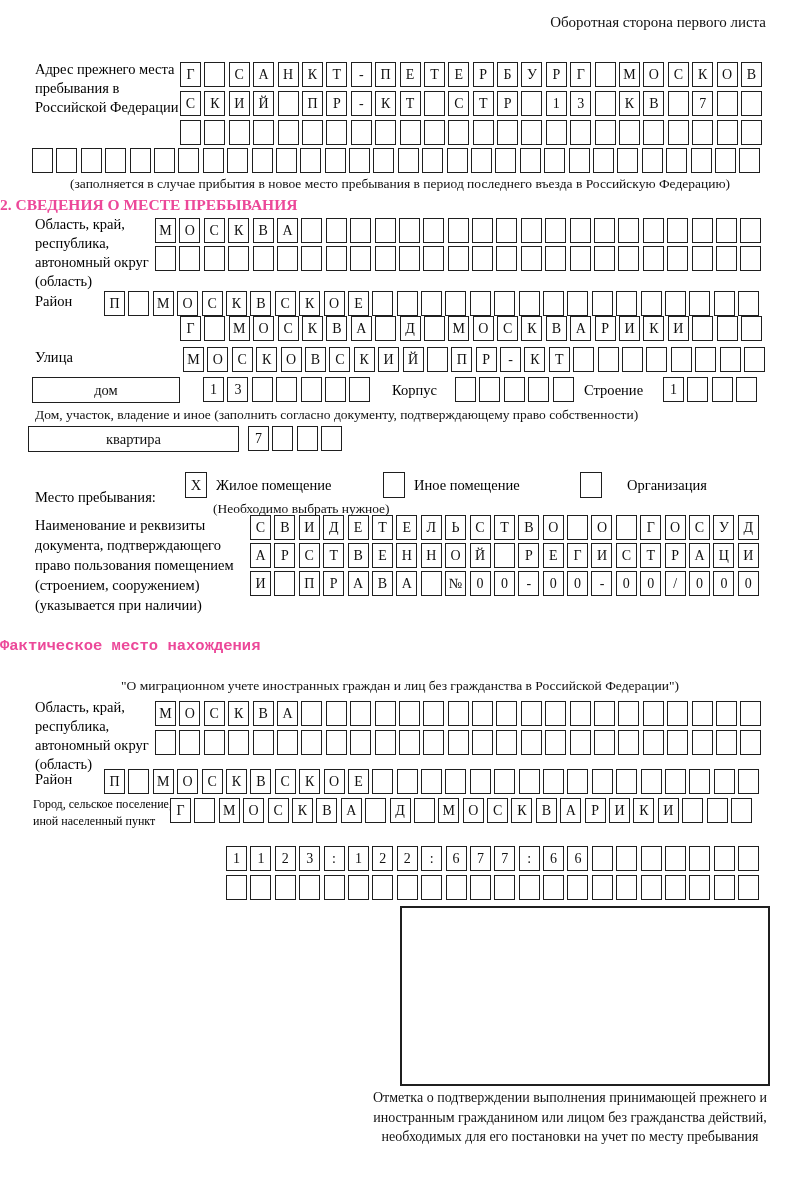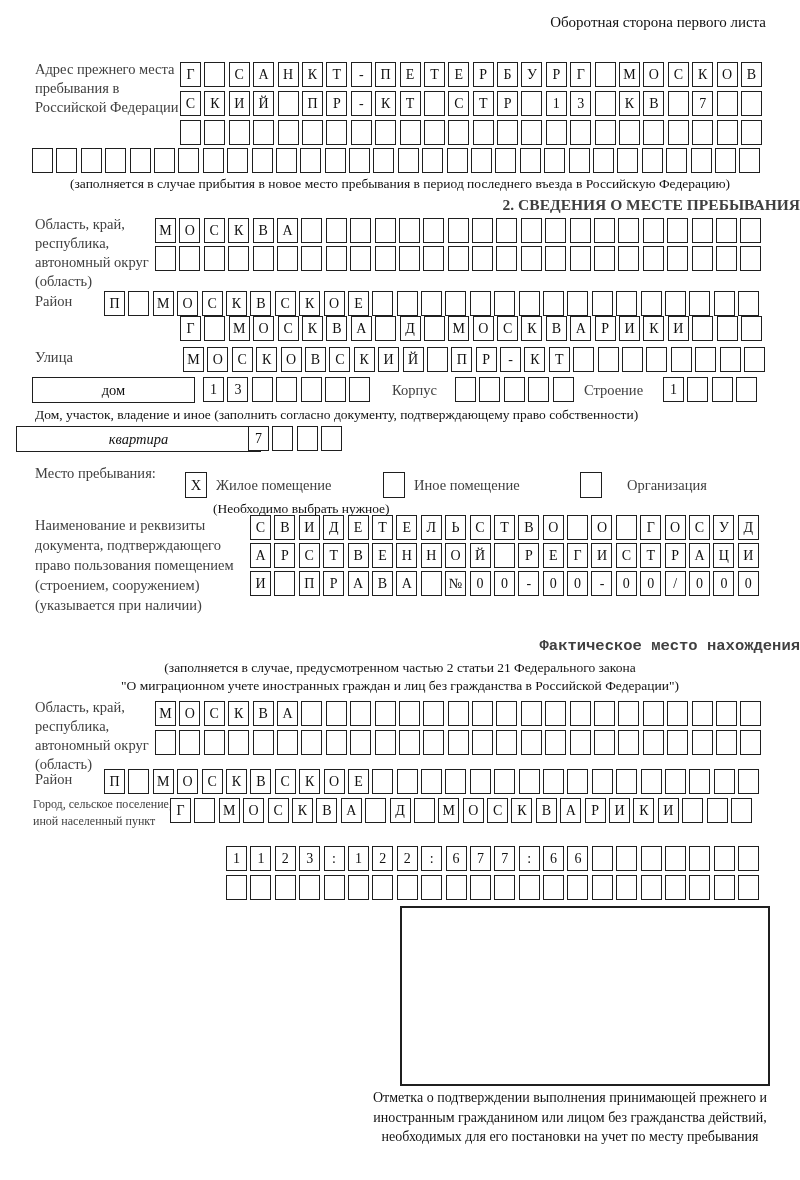--- a/index.html
+++ b/index.html
@@ -1,24 +1,24 @@
 <!DOCTYPE html>
 <html><head>
 <meta charset="utf-8">
 <style>
   html,body{margin:0;padding:0;background:#fff;}
   .page{
     position:relative;width:800px;height:1180px;background:#ffffff;
     font-family:"Liberation Serif","DejaVu Serif",serif;color:#111;overflow:hidden;
   }
   .abs{position:absolute;}
-  .lbl{position:absolute;font-size:14.5px;line-height:19px;color:#404040;}
+  .lbl{position:absolute;font-size:14.5px;line-height:19px;color:#000000;}
   .cap{position:absolute;font-size:13.5px;line-height:17px;color:#111;}
   .cap-center{position:absolute;left:0;width:100%;text-align:center;font-size:13.5px;color:#111;}
-  .ttl{position:absolute;left:0;width:100%;text-align:right;font-weight:bold;font-size:15.5px;color:#404040;}
+  .ttl{position:absolute;left:0;width:100%;text-align:left;font-weight:bold;font-size:15.5px;color:#ec4899;}
   .boxrow{position:absolute;display:flex;gap:3.4px;}
   .box{
     width:21px;height:25px;border:1.8px solid #1f1f1f;box-sizing:border-box;
     display:flex;align-items:center;justify-content:center;
     font-size:14px;flex:none;background:#fff;
   }
   .wbox{
     position:absolute;height:26px;border:1.8px solid #1f1f1f;box-sizing:border-box;
     display:flex;align-items:center;justify-content:center;font-size:14.5px;background:#fff;
   }
@@ -286,21 +286,21 @@
       <span class="box"></span>
       <span class="box"></span>
       <span class="box"></span>
       <span class="box"></span>
       <span class="box"></span>
       <span class="box"></span>
       <span class="box"></span>
       <span class="box"></span>
     </div>
 
-  <div class="wbox" style="left:32px;top:377px;width:163px;">дом</div>
+  <div class="wbox" style="left:32px;top:377px;width:148px;">дом</div>
   <div class="boxrow" style="left:203px;top:377px;">
       <span class="box">1</span>
       <span class="box">3</span>
       <span class="box"></span>
       <span class="box"></span>
       <span class="box"></span>
       <span class="box"></span>
       <span class="box"></span>
     </div>
   <div class="lbl nowrap" style="left:392px;top:381px;">Корпус</div>
@@ -313,29 +313,29 @@
     </div>
   <div class="lbl nowrap" style="left:584px;top:381px;">Строение</div>
   <div class="boxrow" style="left:663px;top:377px;">
       <span class="box">1</span>
       <span class="box"></span>
       <span class="box"></span>
       <span class="box"></span>
     </div>
   <div class="cap" style="left:35px;top:406px;">Дом, участок, владение и иное (заполнить согласно документу, подтверждающему право собственности)</div>
 
-  <div class="wbox" style="left:16px;top:426px;width:245px;font-style:italic;">квартира</div>
+  <div class="wbox" style="left:28px;top:426px;width:211px;">квартира</div>
   <div class="boxrow" style="left:248px;top:426px;">
       <span class="box">7</span>
       <span class="box"></span>
       <span class="box"></span>
       <span class="box"></span>
     </div>
 
-  <div class="lbl nowrap" style="left:35px;top:464px;">Место пребывания:</div>
+  <div class="lbl nowrap" style="left:35px;top:488px;">Место пребывания:</div>
   <div class="cbx" style="left:185px;top:472px;">X</div>
   <div class="lbl nowrap" style="left:216px;top:476px;">Жилое помещение</div>
   <div class="cbx" style="left:383px;top:472px;"></div>
   <div class="lbl nowrap" style="left:414px;top:476px;">Иное помещение</div>
   <div class="cbx" style="left:580px;top:472px;"></div>
   <div class="lbl nowrap" style="left:627px;top:476px;text-align:right;">Организация</div>
   <div class="cap" style="left:213px;top:500px;">(Необходимо выбрать нужное)</div>
 
   <div class="lbl" style="left:35px;top:515px;width:215px;line-height:20px;">Наименование и реквизиты документа, подтверждающего право пользования помещением (строением, сооружением) (указывается при наличии)</div>
   <div class="boxrow" style="left:250px;top:515px;">
@@ -402,21 +402,20 @@
       <span class="box">-</span>
       <span class="box">0</span>
       <span class="box">0</span>
       <span class="box">/</span>
       <span class="box">0</span>
       <span class="box">0</span>
       <span class="box">0</span>
     </div>
 
   <div class="ttl" style="top:637px;font-family:Liberation Mono, monospace;">Фактическое место нахождения</div>
-  <div class="cap-center" style="top:660px;">(заполняется в случае, предусмотренном частью 2 статьи 21 Федерального закона</div>
   <div class="cap-center" style="top:678px;">"О миграционном учете иностранных граждан и лиц без гражданства в Российской Федерации")</div>
 
   <div class="lbl" style="left:35px;top:698px;width:122px;">Область, край, республика, автономный округ (область)</div>
   <div class="boxrow" style="left:155px;top:701px;">
       <span class="box">М</span>
       <span class="box">О</span>
       <span class="box">С</span>
       <span class="box">К</span>
       <span class="box">В</span>
       <span class="box">А</span>

